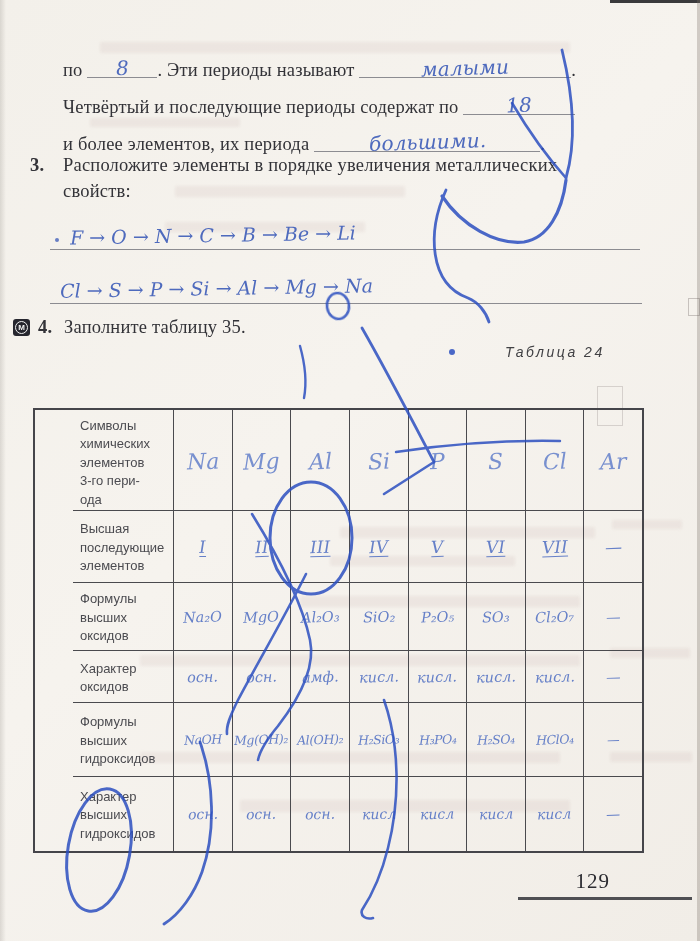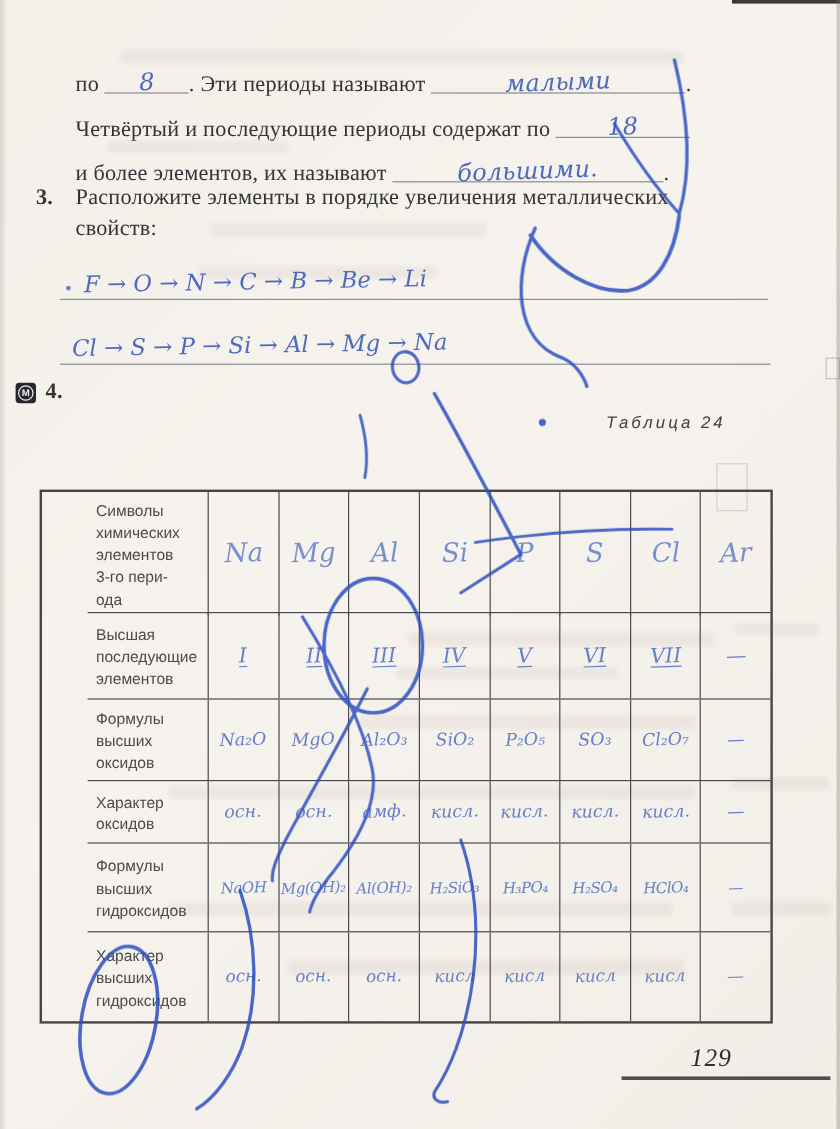--- a/index.html
+++ b/index.html
@@ -30,21 +30,21 @@
   .cellink{font-family:"DejaVu Serif",serif;font-style:italic;color:#6680c8;transform:rotate(-2deg);}
   .h0{height:100px}.h1{height:71px}.h2{height:67px}.h3{height:51px}.h4{height:73px}.h5{height:74px}
   .r0{font-size:22px;color:#7890cf;}
   .r1{font-size:17px;text-decoration:underline;text-underline-offset:3px;}
   .r2{font-size:14.5px;}
   .r3{font-size:14.5px;}
   .r4{font-size:12.5px;letter-spacing:-.4px;}
   .r5{font-size:14px;}
   .nodeco{text-decoration:none !important;}
   
-  .pagenum{font-size:21px;font-style:italic;color:#2b2b30;letter-spacing:1px;}
+  .pagenum{font-size:21px;color:#2b2b30;letter-spacing:1px;}
   .rule{background:#4f4f53;height:3px;}
   
   .ghost{position:absolute;background:rgba(165,125,125,.10);filter:blur(1.6px);border-radius:2px;pointer-events:none;}
   .edge{position:absolute;pointer-events:none;}
   svg.marks{position:absolute;left:0;top:0;pointer-events:none;}
 </style>
 </head>
 <body>
 
 <div id="page">
@@ -72,36 +72,37 @@
   <div class="abs printed" style="left:63px;top:57px">
     <span>по</span>
     <span class="blank" style="width:70px"><span class="ink fill">8</span></span><span>. Эти периоды называют</span>
     <span class="blank" style="width:212px"><span class="ink fill">малыми</span></span><span>.</span>
   </div>
   <div class="abs printed" style="left:63px;top:94px">
     <span>Четвёртый и последующие периоды содержат по</span>
     <span class="blank" style="width:112px"><span class="ink fill">18</span></span>
   </div>
   <div class="abs printed" style="left:63px;top:131px">
-    <span>и более элементов, их называют</span>
+    <span>и более элементов, их периода</span>
     <span class="blank" style="width:226px"><span class="ink fill">большими.</span></span><span>.</span>
   </div>
 
   <div class="abs printed bold" style="left:30px;top:155px">3.</div>
   <div class="abs printed" style="left:63px;top:155px">Расположите элементы в порядке увеличения металлических</div>
   <div class="abs printed" style="left:63px;top:181px">свойств:</div>
   <div class="abs ink ink-a" style="left:70px;top:224px">F → O → N → C → B → Be → Li</div>
   <div class="uline" style="left:50px;top:249px;width:590px"></div>
   <div class="abs ink ink-a" style="left:60px;top:277px">Cl → S → P → Si → Al → Mg → Na</div>
   <div class="uline" style="left:50px;top:303px;width:592px"></div>
 
   <div class="abs mbadge" style="left:13px;top:319px">
       <span>М</span>
     </div>
   <div class="abs printed bold" style="left:38px;top:317px">4.</div>
+  <div class="abs printed" style="left:64px;top:317px">Заполните таблицу 35.</div>
   <div class="abs caption" style="left:505px;top:344px">Таблица 24</div>
 
   <div class="abs" id="tbl">
       <div class="trow h0">
         <div class="tlabel">Символы
 химических
 элементов
 3-го пери-
 ода</div>
         <div class="tcell">

